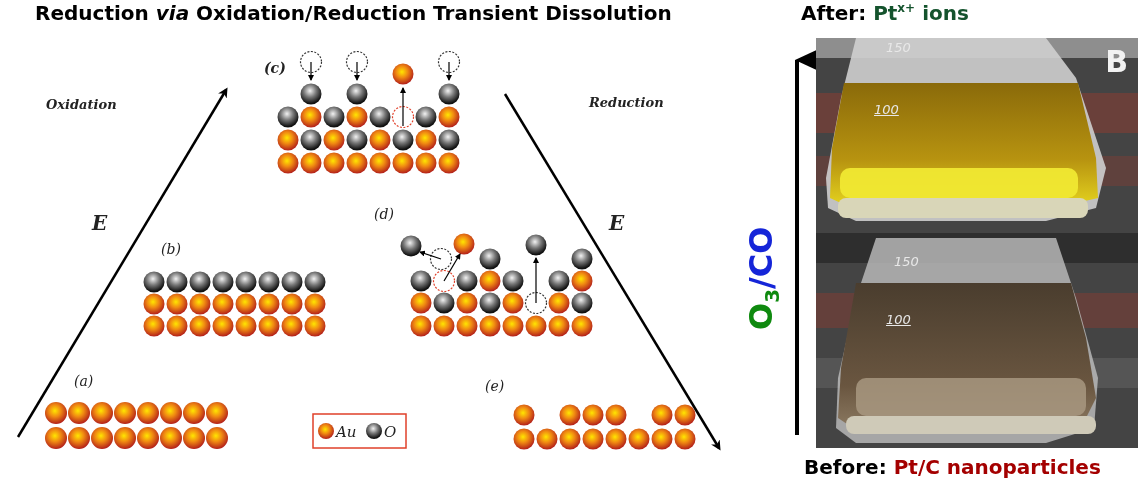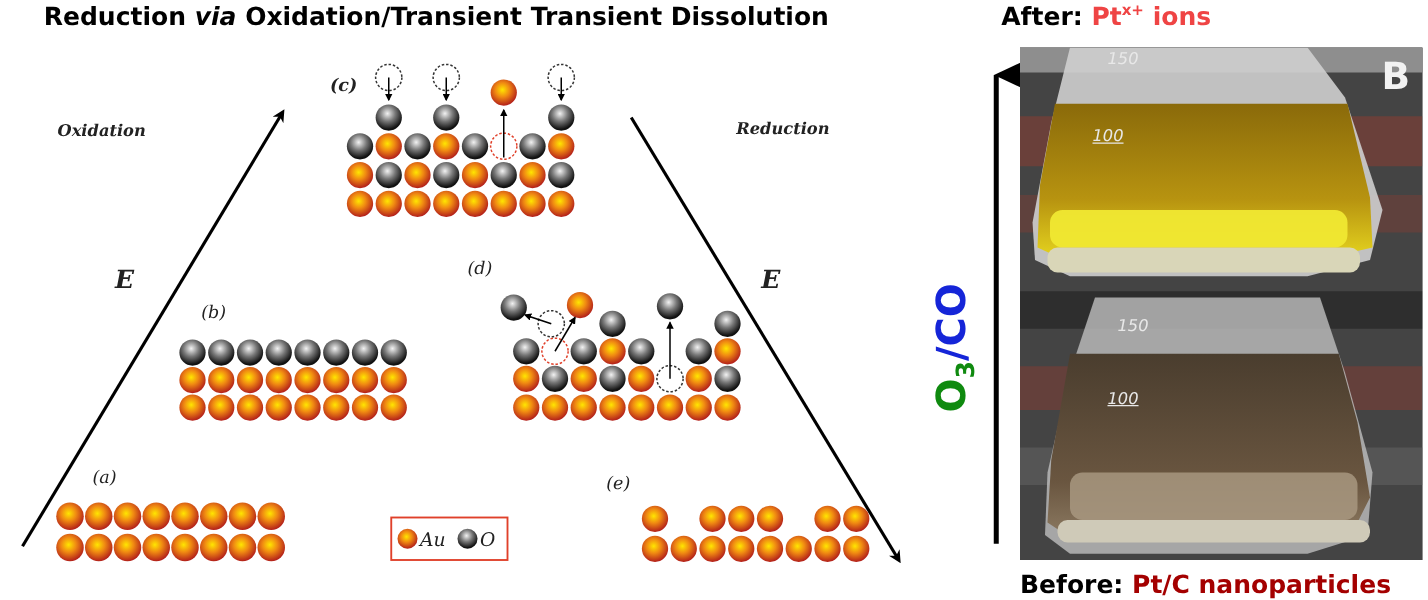--- a/index.html
+++ b/index.html
@@ -1,40 +1,40 @@
 <!DOCTYPE html>
 <html><head>
 <meta charset="utf-8">
 <style>
   html, body { margin: 0; padding: 0; background: #ffffff; }
   body { width: 1142px; height: 480px; position: relative; overflow: hidden; font-family: "DejaVu Sans", sans-serif; }
   .title { position: absolute; left: 35px; top: 1px; font-size: 20px; font-weight: bold; color: #000; white-space: nowrap; letter-spacing: 0px; }
   .title i { font-weight: bold; }
   .after { position: absolute; left: 801px; top: 1px; font-size: 20px; font-weight: bold; color: #000; white-space: nowrap; }
-  .after .g { color: #ef4444; }
+  .after .g { color: #14532d; }
   .after sup { font-size: 12px; }
-  .before { position: absolute; left: 804px; top: 455px; font-size: 20px; font-weight: bold; color: #000; white-space: nowrap; margin-left: 12px; }
+  .before { position: absolute; left: 804px; top: 455px; font-size: 20px; font-weight: bold; color: #000; white-space: nowrap; }
   .before .r { color: #a40000; }
   svg#diagram { position: absolute; left: 0; top: 0; }
   .serif { font-family: "DejaVu Serif", serif; font-style: italic; }
   .photo { position: absolute; left: 816px; top: 38px; width: 322px; height: 410px; overflow: hidden; background: #3b3b3b; }
   .flask-label { position:absolute; color:#e8e8e8; font-family:"DejaVu Sans", sans-serif; font-style: italic; font-size: 13px; }
   .photo-b { position: absolute; right: 10px; top: 6px; font-size: 30px; font-weight: bold; color: #f2f2f2; font-family: "DejaVu Sans", sans-serif; }
   .o3co { position: absolute; left: 742px; top: 330px; transform: rotate(-90deg); transform-origin: left top; font-size: 32px; font-weight: bold; white-space: nowrap; }
   .o3co .g { color: #0f8a0f; }
   .o3co .b { color: #1525d8; }
   .o3co sub { font-size: 20px; }
 </style>
 </head>
 <body>
 
 <div class="title">
   <span>Reduction</span>
   <i>via</i>
-  <span>Oxidation/Transient Transient Dissolution</span>
+  <span>Oxidation/Reduction Transient Dissolution</span>
 </div>
 
 <div class="after">
   <span>After:</span>
   <span class="g"><span>Pt</span><sup>x+</sup> <span>ions</span></span>
 </div>
 
 <svg id="diagram" width="1142" height="480">
   <defs>
     <radialGradient id="auGrad" cx="45%" cy="40%" r="60%">

